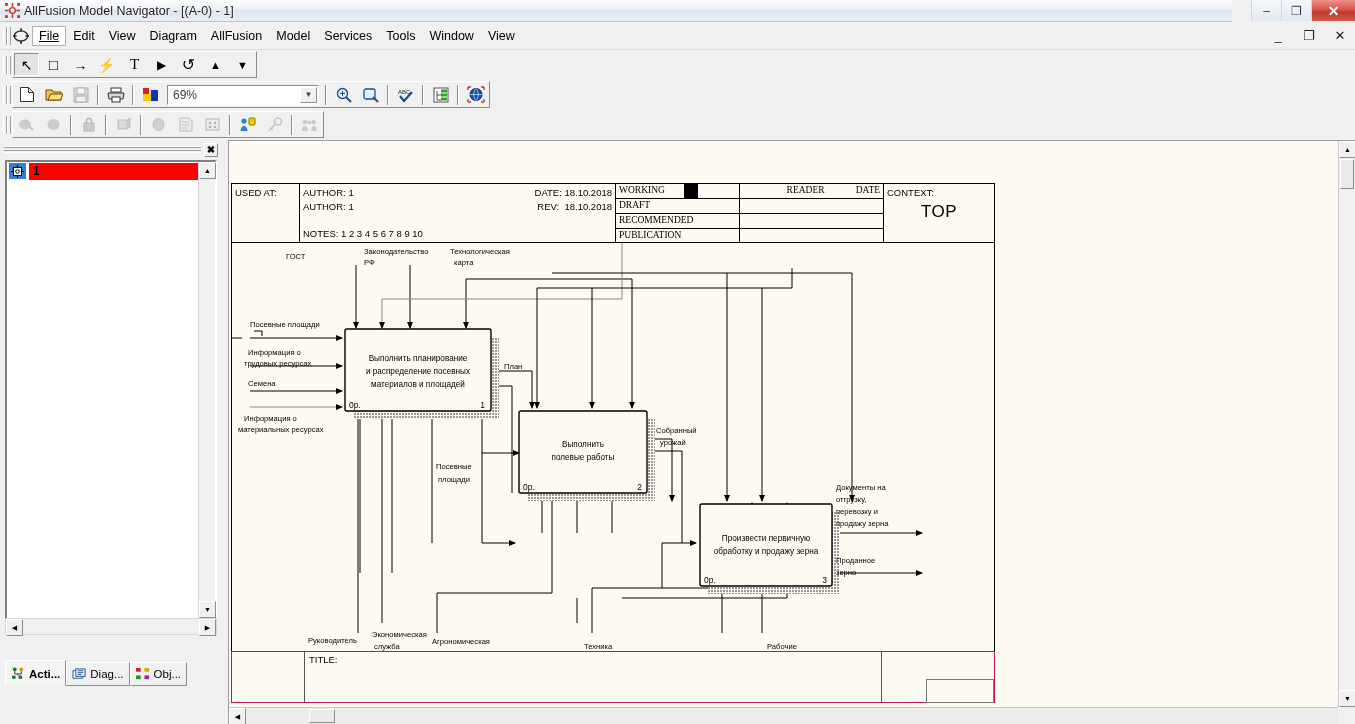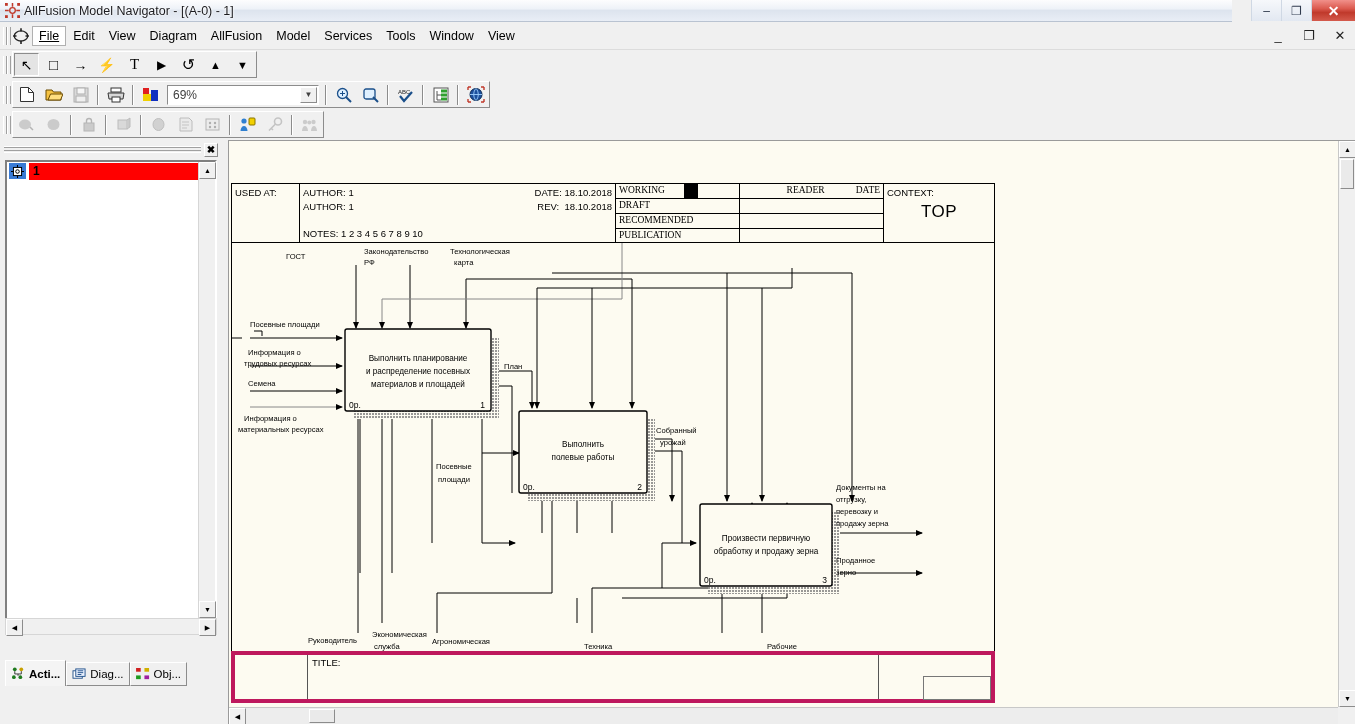--- a/index.html
+++ b/index.html
@@ -210,21 +210,21 @@
   .ctx-top { position: absolute; left: 0; right: 0; top: 18px; text-align: center;
              font-size: 17px; letter-spacing: .5px; }
   .blackbox { position: absolute; left: 384px; top: 0; width: 14px; height: 14px; background: #000; }
 
   
   .canvas { position: absolute; left: 2px; top: 98px; width: 764px; height: 410px;
             border-left: 1px solid #000; border-right: 1px solid #000;
             border-bottom: 1px solid #000; background: #fdfbf1; }
   .footer {
     position: absolute; left: 2px; top: 506px; width: 764px; height: 52px;
-    border: 4px solid #be185d; background: #fdfbf1; display: flex; font-size: 9.5px;
+    border: 1px solid #be185d; background: #fdfbf1; display: flex; font-size: 9.5px;
   }
   .footer .f1 { width: 73px; border-right: 1px solid #555; }
   .footer .f2 { flex: 1; border-right: 1px solid #555; padding: 2px 4px; }
   .footer .f3 { width: 112px; }
   .foot-box { position: absolute; right: 0; bottom: -1px; width: 68px; height: 24px;
               border: 1px solid #777; }
 
   
   svg text { font-family: "Liberation Sans", sans-serif; }
 </style>

